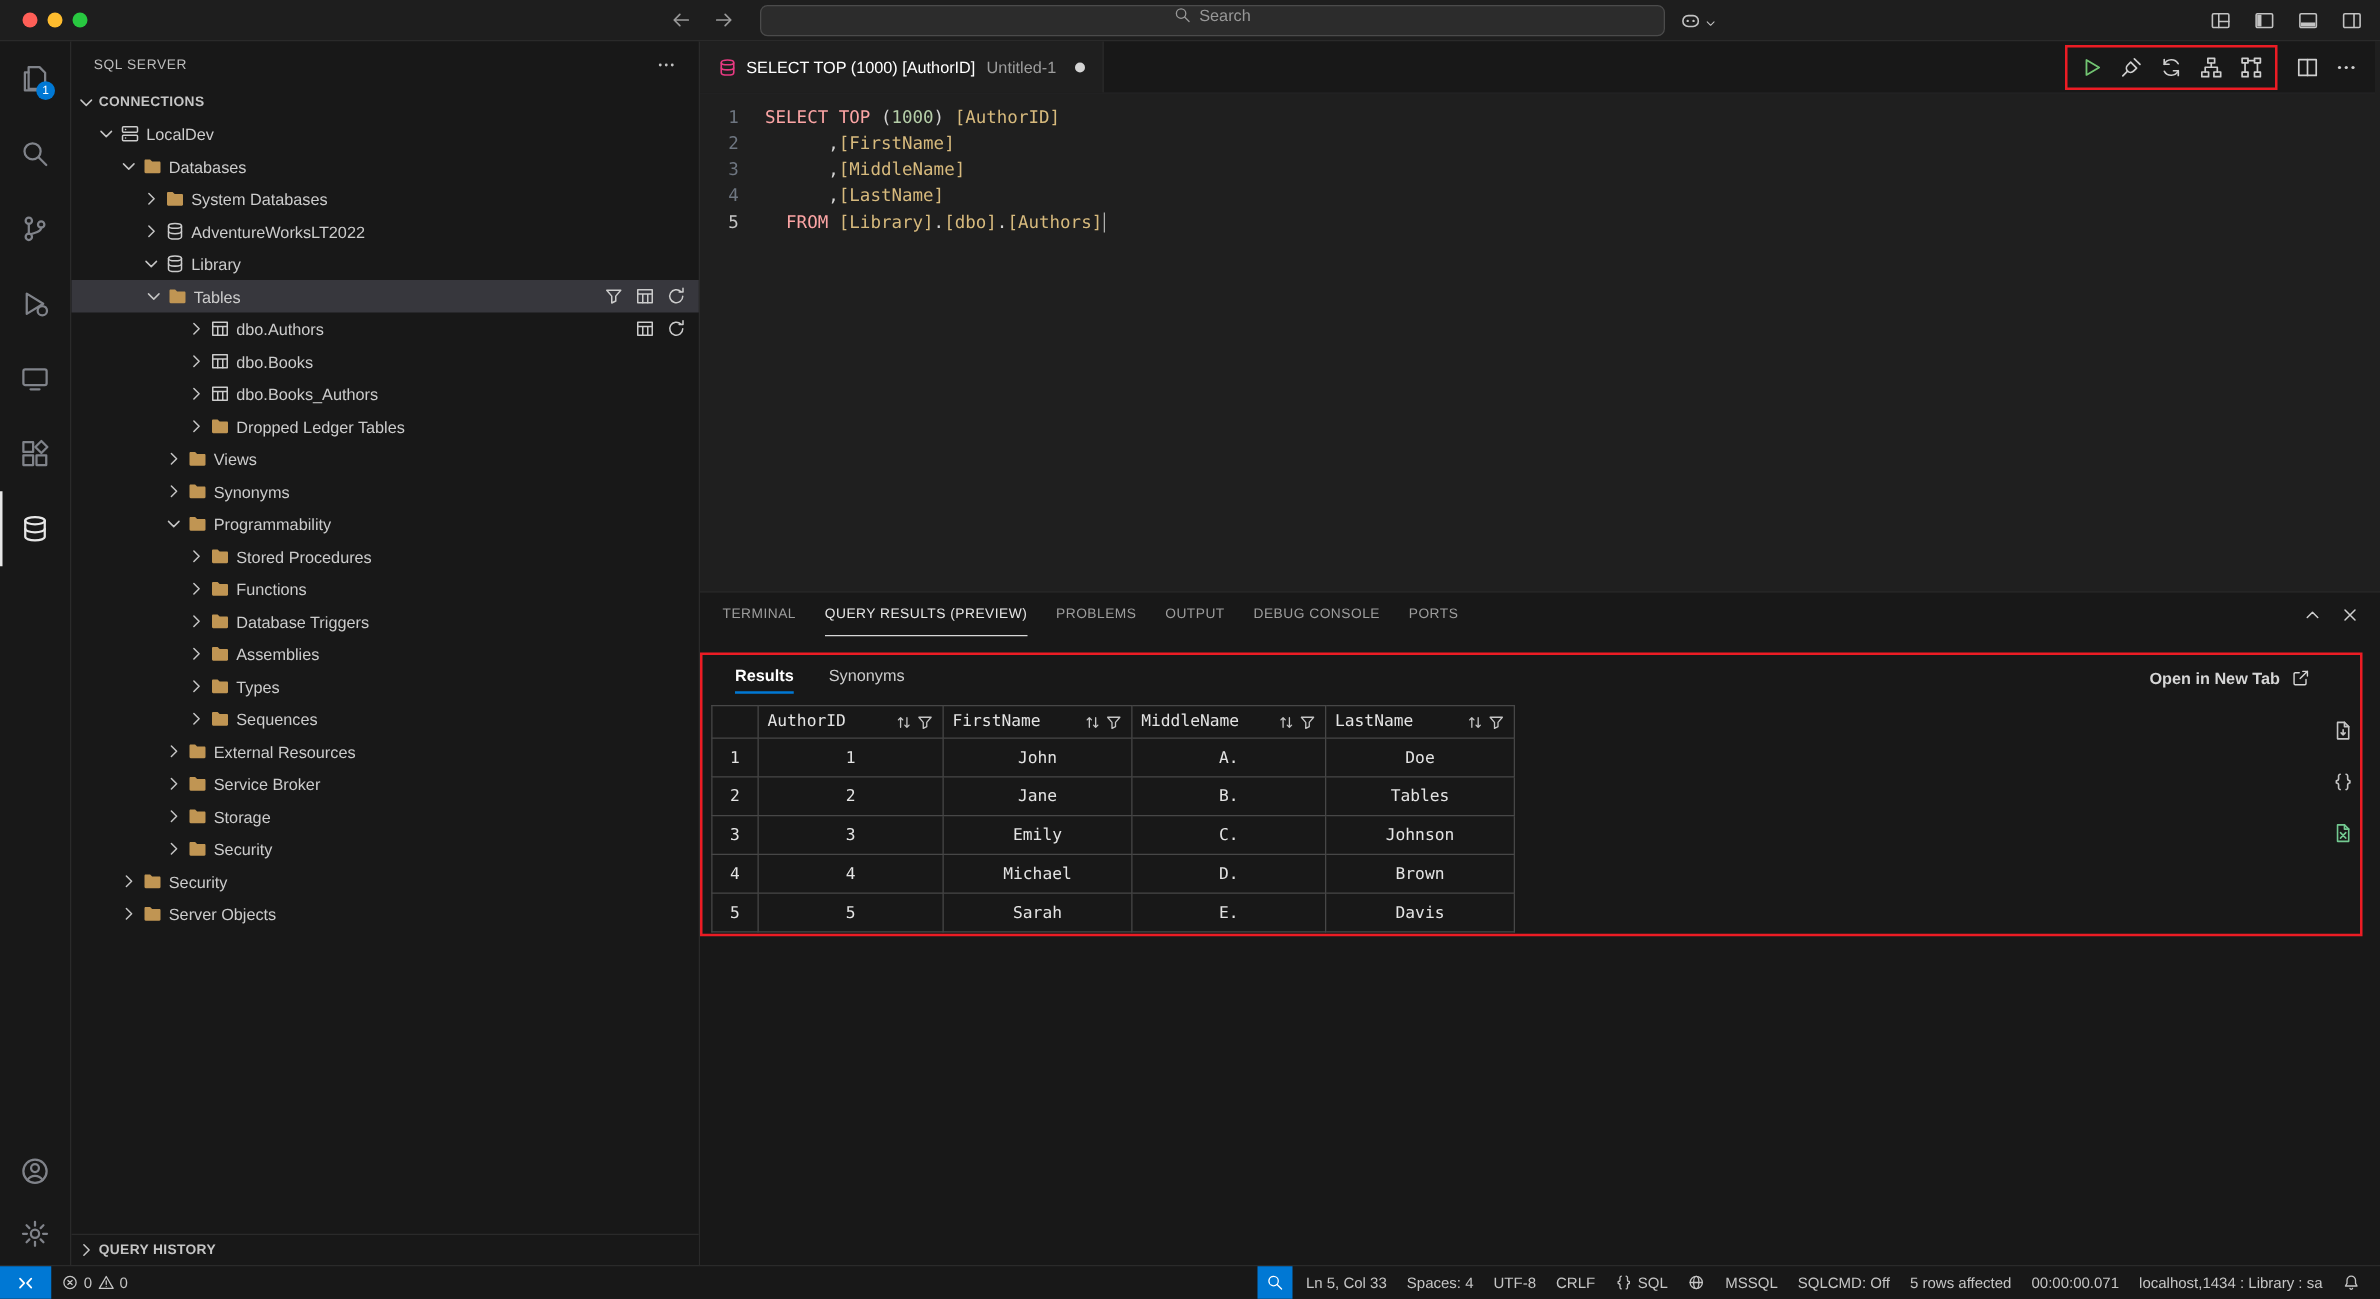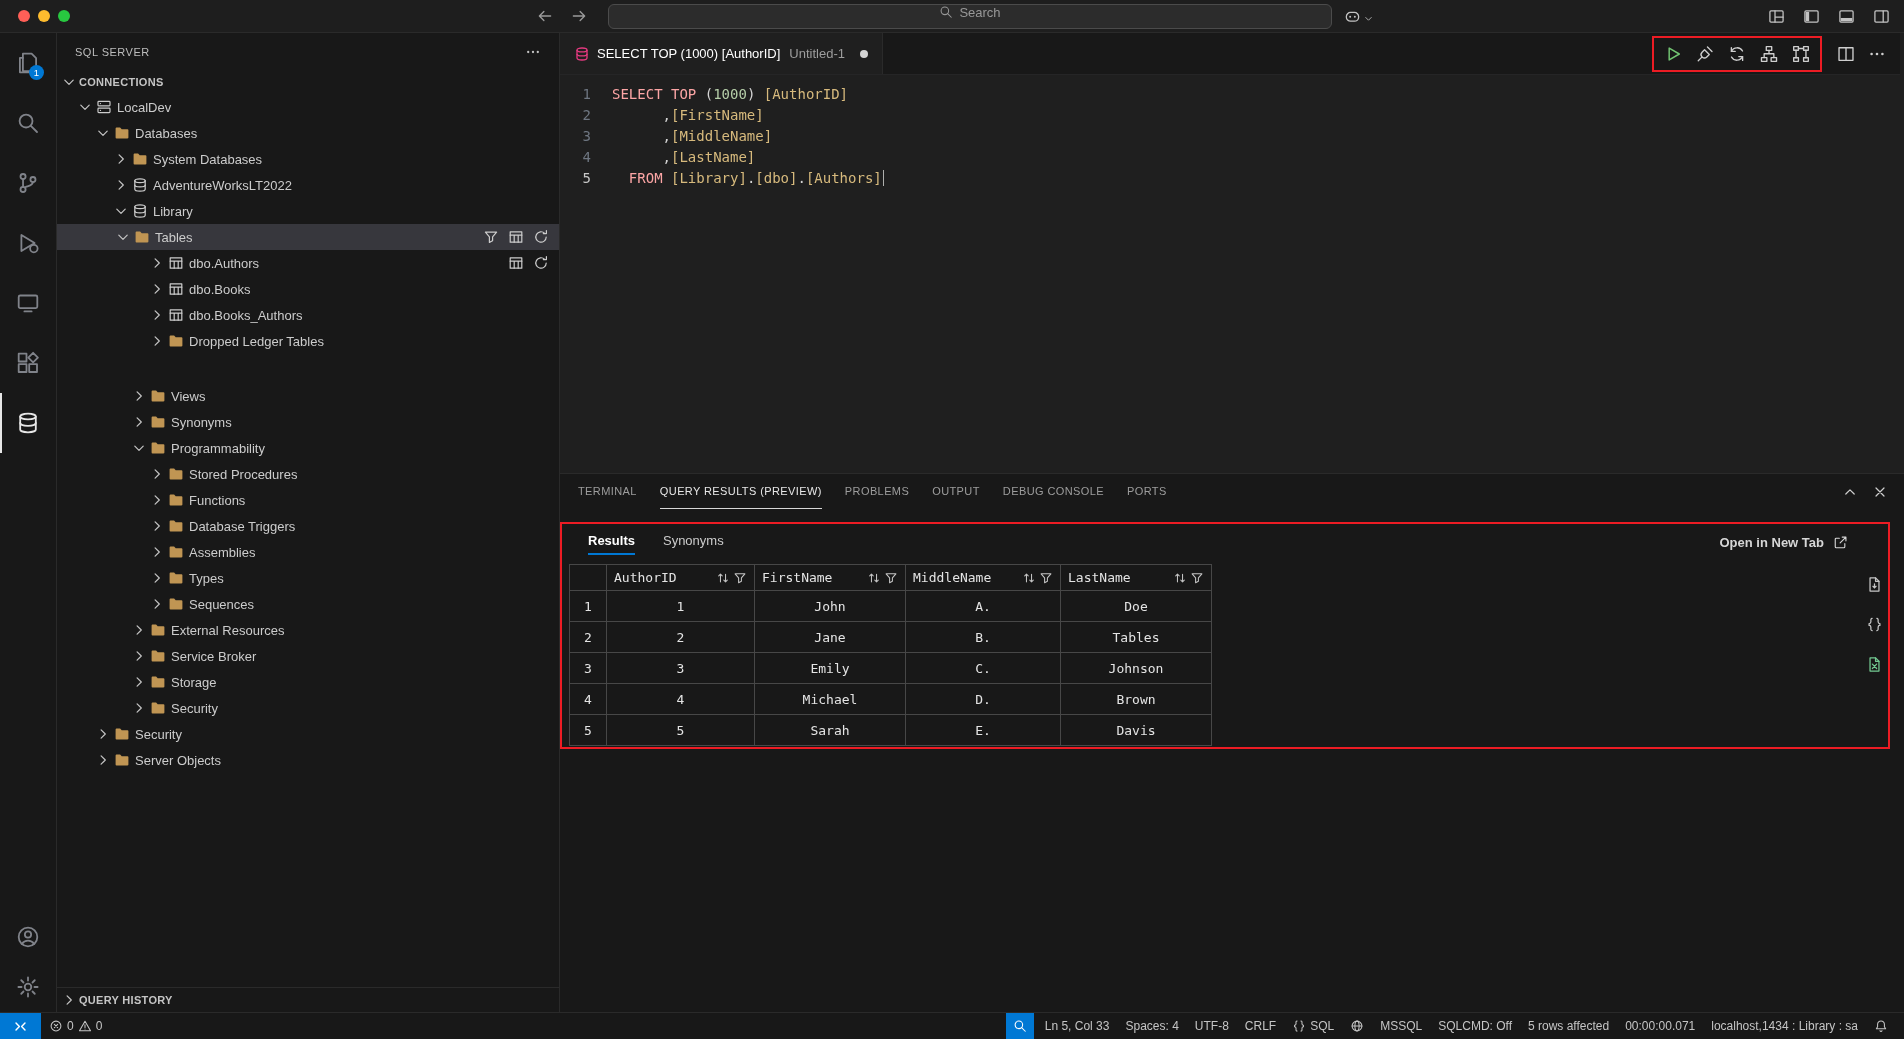--- a/index.html
+++ b/index.html
@@ -440,21 +440,21 @@
             <path d="M6.1 3.8 10.3 8l-4.2 4.2"></path>
           </svg>
         </span>
         <span class="icon ticon">
           <svg viewBox="0 0 16 16">
             <path d="M1.6 3.5c0-.5.4-.9.9-.9h3.6L7.7 4.2h5.8c.5 0 .9.4.9.9v7.5c0 .5-.4.9-.9.9H2.5a.9.9 0 0 1-.9-.9z" fill="#c09553"></path>
           </svg>
         </span>
         <span class="tlabel">Dropped Ledger Tables</span>
       </div>
-      <div class="tree-row" style="padding-left: 74px; margin-top: 29px;">
+      <div class="tree-row" style="padding-left: 74px;">
         <span class="icon chev">
           <svg viewBox="0 0 16 16" fill="none" stroke="currentColor" stroke-width="1.2" stroke-linecap="round" stroke-linejoin="round">
             <path d="M6.1 3.8 10.3 8l-4.2 4.2"></path>
           </svg>
         </span>
         <span class="icon ticon">
           <svg viewBox="0 0 16 16">
             <path d="M1.6 3.5c0-.5.4-.9.9-.9h3.6L7.7 4.2h5.8c.5 0 .9.4.9.9v7.5c0 .5-.4.9-.9.9H2.5a.9.9 0 0 1-.9-.9z" fill="#c09553"></path>
           </svg>
         </span>

